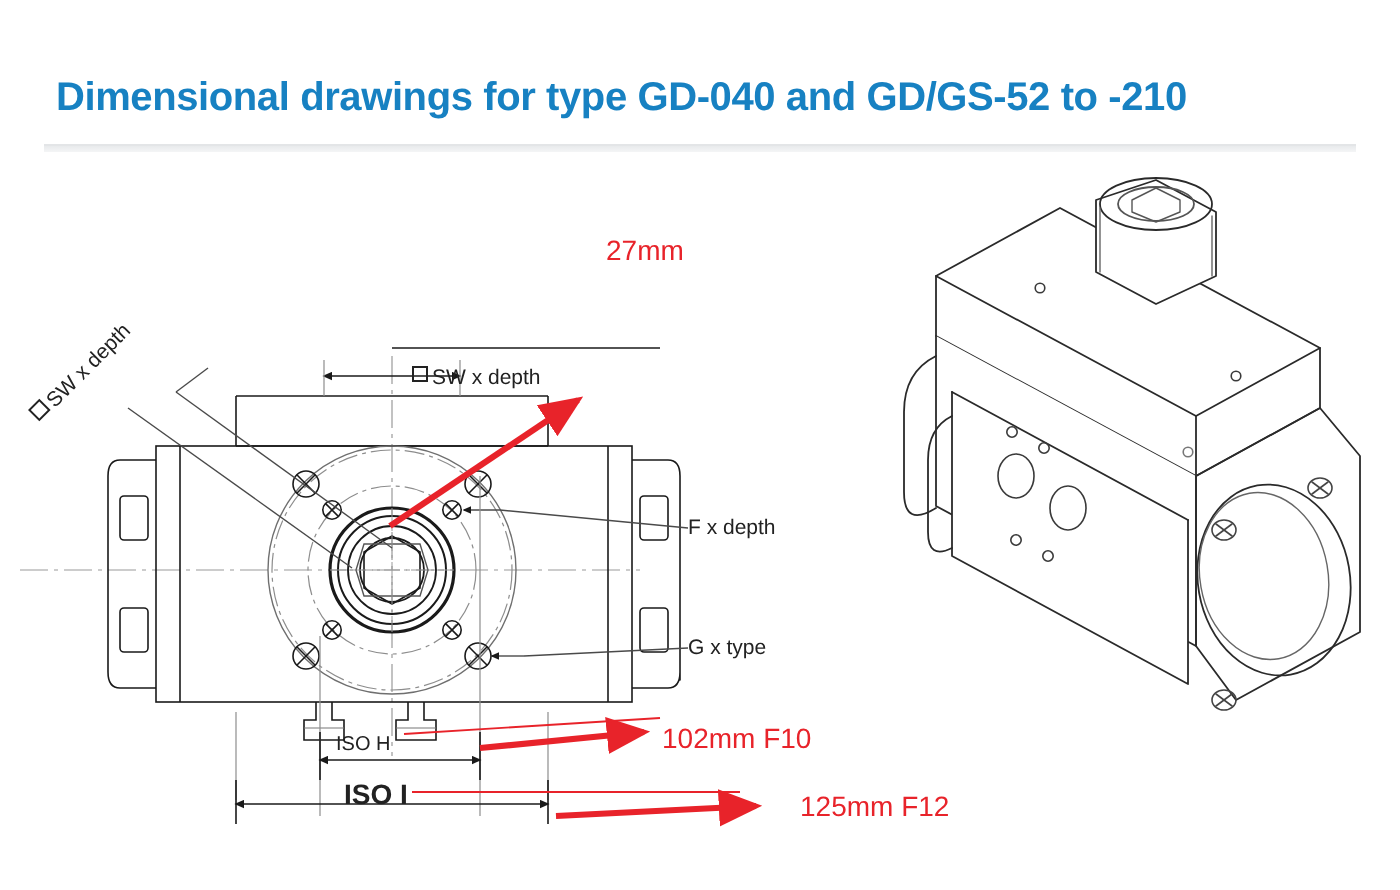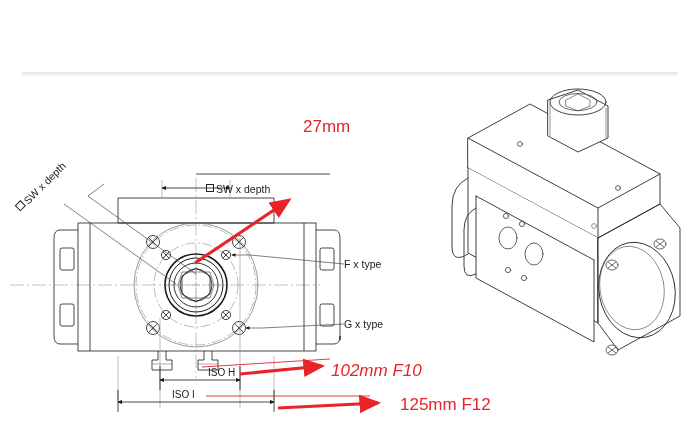--- a/index.html
+++ b/index.html
@@ -28,41 +28,41 @@
   }
 
   
   .canvas{position:absolute;left:0;top:78px;width:700px;height:367px;}
   .canvas svg{display:block;}
 
   
   .lbl{
     position:absolute;
     color:#e8232a;
-    font-size:17px;
+    font-size:14px;
     font-family:"Liberation Sans",sans-serif;
     white-space:nowrap;
   }
   .lbl-27{left:303px;top:117px;}
-  .lbl-102{left:331px;top:361px;font-style:italic;}
+  .lbl-102{left:331px;top:361px;}
   .lbl-125{left:400px;top:395px;}
 
   
   .tlbl{
     position:absolute;
     color:#222222;
     font-size:10.5px;
     font-family:"Liberation Sans",sans-serif;
     white-space:nowrap;
   }
   .tlbl-sw-top{left:206px;top:183px;}
   .tlbl-f{left:344px;top:258px;}
   .tlbl-g{left:344px;top:318px;}
-  .tlbl-isoh{left:168px;top:367px;font-size:10px;margin-left:40px;}
-  .tlbl-isoi{left:172px;top:389px;font-size:10px;}
+  .tlbl-isoh{left:168px;top:367px;font-size:10px;}
+  .tlbl-isoi{left:172px;top:389px;font-size:14px;font-weight:bold;}
   .tlbl-sw-diag{
     left:14px;top:205px;
     transform:rotate(-45deg);
     transform-origin:left top;
   }
   .sq{
     display:inline-block;
     width:6px;height:6px;
     border:1px solid #222;
     margin-right:2px;
@@ -75,20 +75,21 @@
     font-size:8px;color:#f2f2f2;
     white-space:nowrap;
     letter-spacing:1px;
   }
 </style>
 </head>
 <body>
 
 <div id="page">
 
+  <div class="title">Dimensional drawings for type GD-040 and GD/GS-52 to -210</div>
   <div class="title-rule"></div>
 
   <div class="canvas">
     <svg width="700" height="367" viewBox="0 0 700 367" xmlns="http://www.w3.org/2000/svg">
       <defs>
         <marker id="ar" markerWidth="7" markerHeight="7" refX="6" refY="3" orient="auto">
           <path d="M0,0 L7,3 L0,6 z" fill="#e8232a"></path>
         </marker>
         <marker id="arb" markerWidth="6" markerHeight="6" refX="5" refY="2.6" orient="auto">
           <path d="M0,0 L6,2.6 L0,5.2 z" fill="#1a1a1a"></path>
@@ -313,21 +314,21 @@
   <div class="lbl lbl-125">125mm F12</div>
 
   <div class="tlbl tlbl-sw-top">
     <span class="sq"></span><span>SW x depth</span>
   </div>
 
   <div class="tlbl tlbl-sw-diag">
     <span class="sq"></span><span>SW x depth</span>
   </div>
 
-  <div class="tlbl tlbl-f">F x type</div>
+  <div class="tlbl tlbl-f">F x depth</div>
 
   <div class="tlbl tlbl-g">G x type</div>
 
   <div class="tlbl tlbl-isoh">ISO H</div>
 
   <div class="tlbl tlbl-isoi">ISO I</div>
 
   <div class="faint"></div>
 
 </div>

